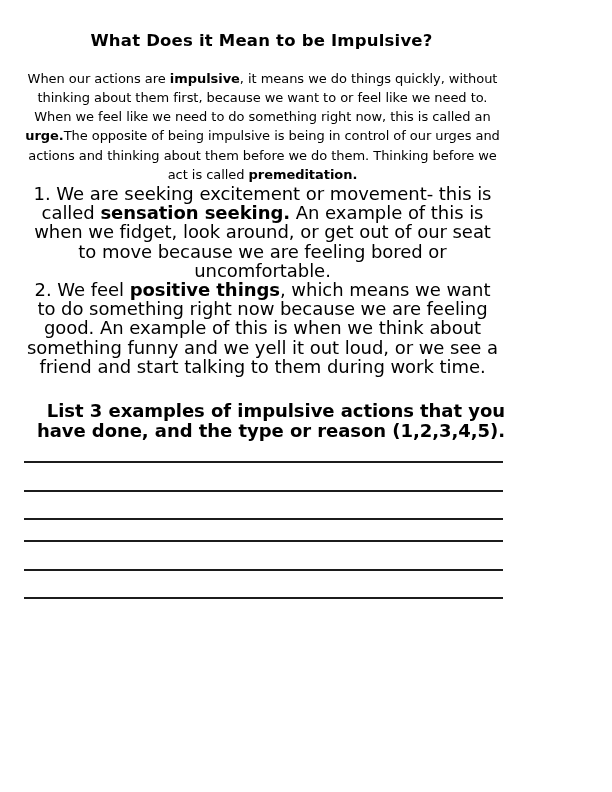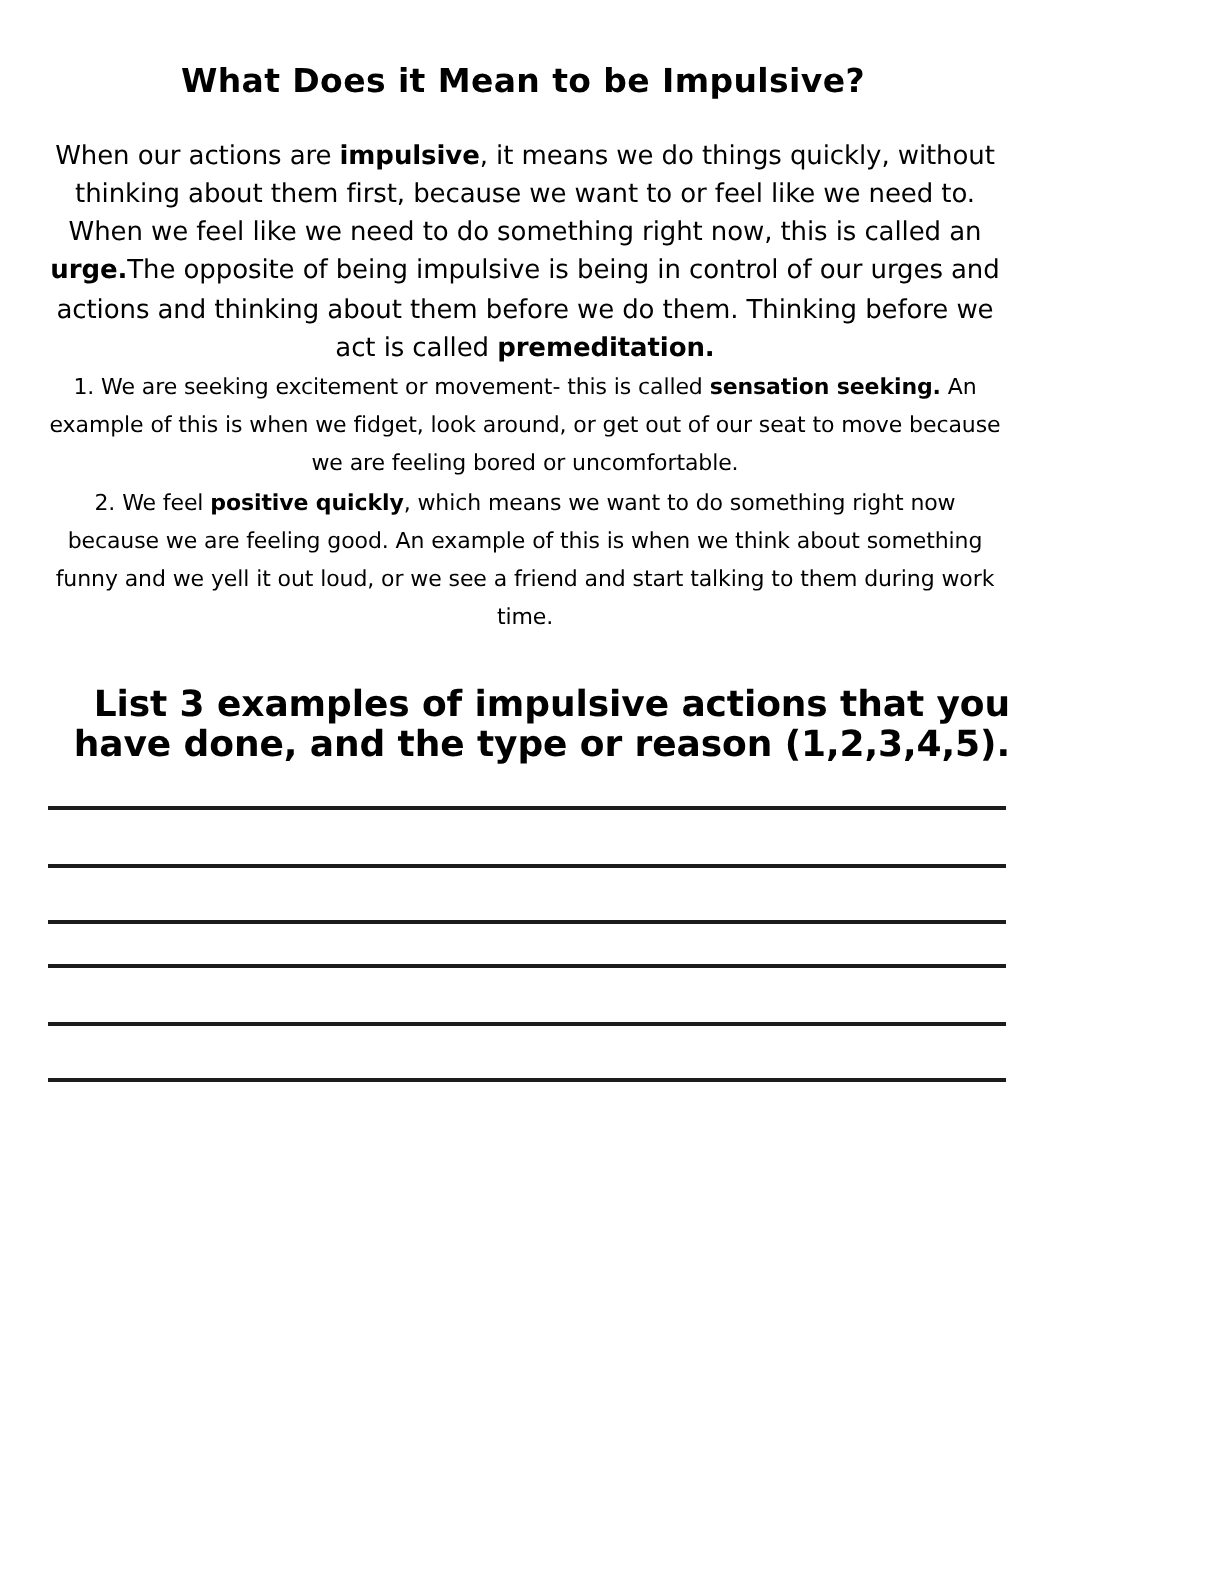--- a/index.html
+++ b/index.html
@@ -44,21 +44,21 @@
     letter-spacing: -0.05px;
   }
   .para.first {
     margin-top: 18px;
   }
   .para b {
     font-weight: bold;
   }
   .item {
     text-align: center;
-    font-size: 11px;
+    font-size: 18px;
     line-height: 19.2px;
     margin: 0;
     letter-spacing: -0.05px;
   }
   .prompt {
     text-align: right;
     font-weight: bold;
     font-size: 18px;
     line-height: 19.5px;
     margin: 0;
@@ -97,21 +97,21 @@
 
   <h1 class="worksheet-title">What Does it Mean to be Impulsive?</h1>
 
   <div class="body-block">
 
     <p class="para first"><span>When our actions are </span><b>impulsive</b><span>, it means we do things quickly, without thinking about them first, because we want to or feel like we need to. When we feel like we need to do something right now, this is called an </span><b>urge.</b><span>The opposite of being impulsive is being in control of our urges and actions and thinking about them before we do them. Thinking before we act is called </span><b>premeditation.</b></p>
 
 
     <p class="item"><span>1.  We are seeking excitement or movement- this is called </span><b>sensation seeking.</b><span> An example of this is when we fidget, look around, or get out of our seat to move because we are feeling bored or uncomfortable.</span></p>
 
-    <p class="item"><span>2. We feel </span><b>positive quickly</b><span>, which means we want to do something right now because we are feeling good. An example of this is when we think about something funny and we yell it out loud, or we see a friend and start talking to them during work time.</span></p>
+    <p class="item"><span>2. We feel </span><b>positive things</b><span>, which means we want to do something right now because we are feeling good. An example of this is when we think about something funny and we yell it out loud, or we see a friend and start talking to them during work time.</span></p>
 
 
 
 
   </div>
 
   <p class="prompt first-prompt">List 3 examples of impulsive actions that you have done, and the type or reason (1,2,3,4,5).</p>
 
   <div class="answer-lines group-one">
       <div class="answer-line"></div>

